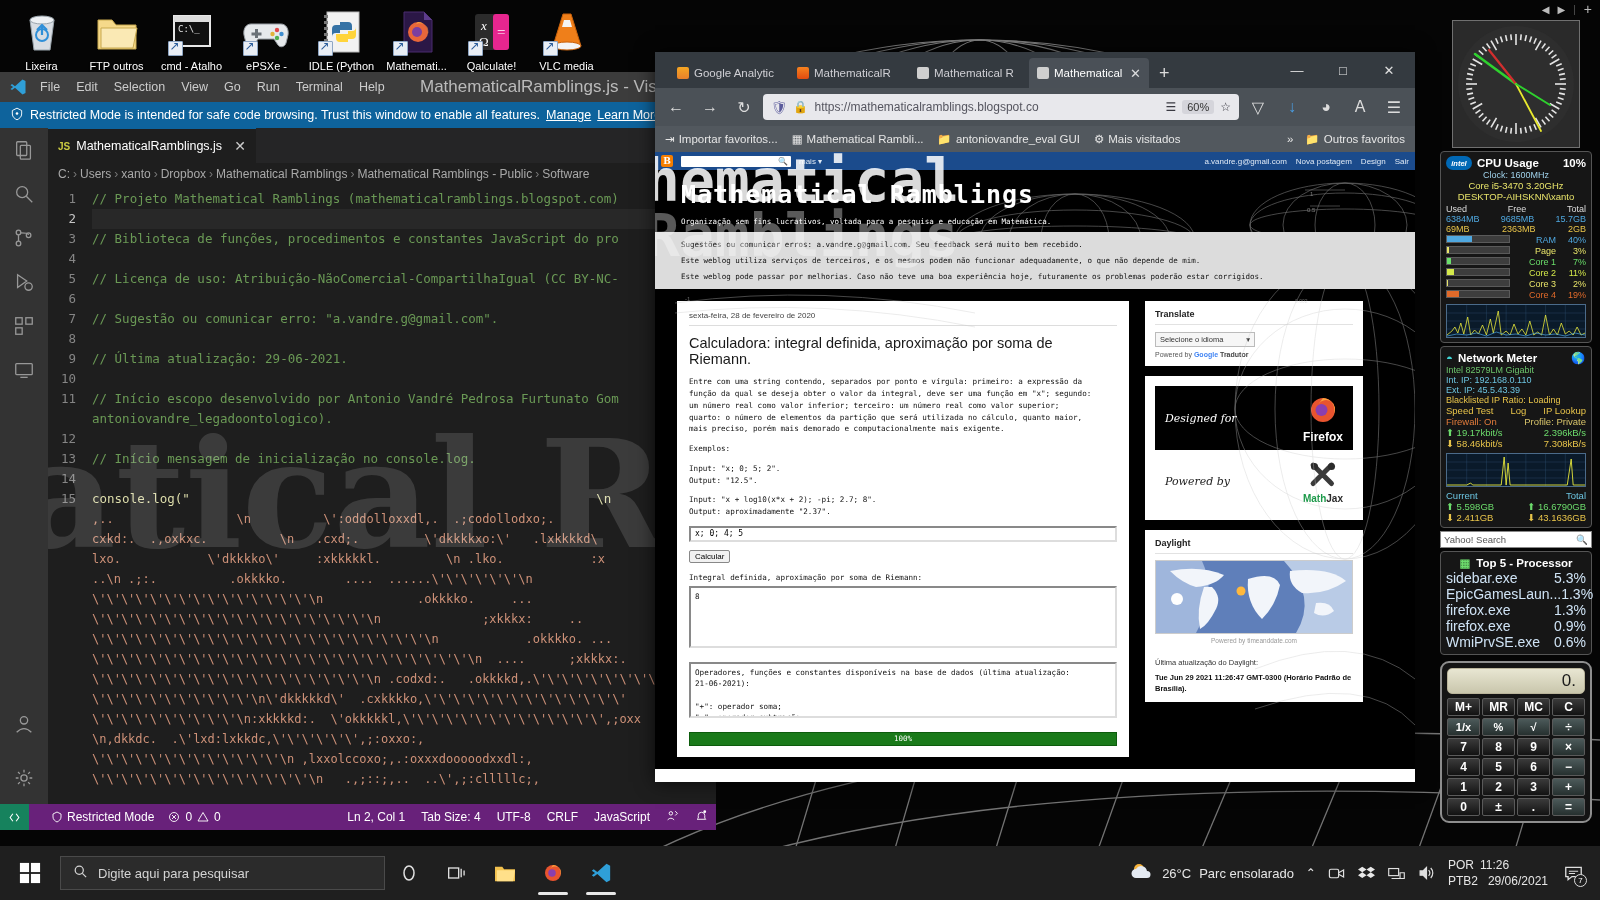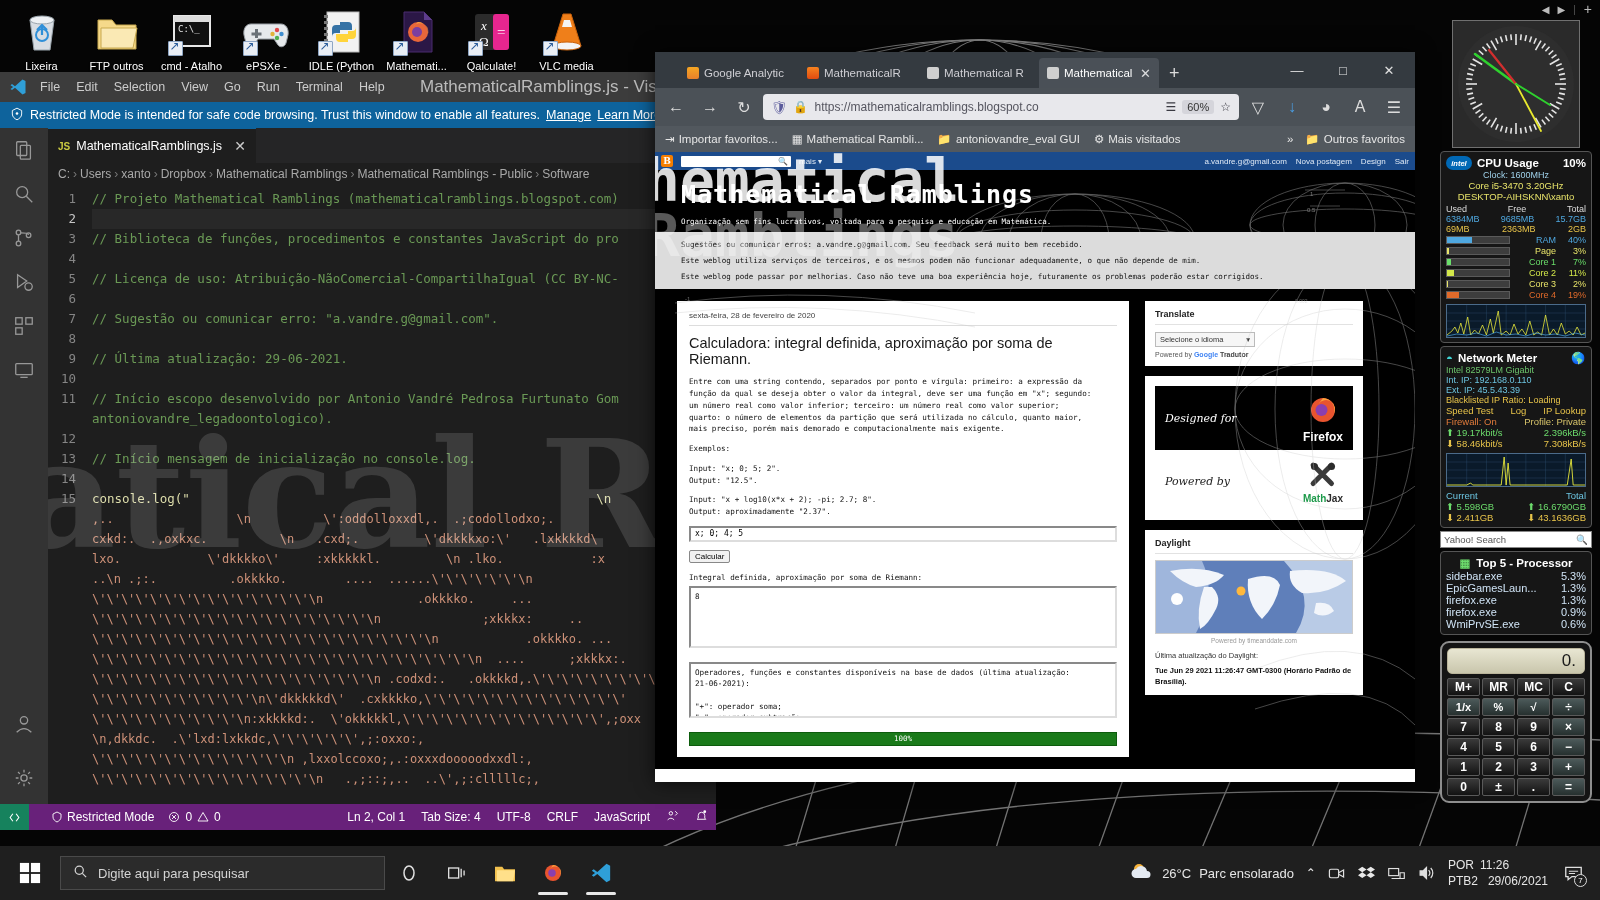--- a/index.html
+++ b/index.html
@@ -142,21 +142,21 @@
   
   #firefox {
     position:absolute; left:655px; top:52px; width:760px; height:730px;
     background:#f0f0f4; z-index:8;
     box-shadow:0 0 18px rgba(0,0,0,.7);
     overflow:hidden;
     display:flex; flex-direction:column;
   }
   #ff-tabstrip {
     height:36px; background:#343a40; display:flex; align-items:flex-end;
-    padding-left:24px; position:relative;
+    padding-left:14px; position:relative;
   }
   .ff-tab {
     height:30px; display:flex;align-items:center; gap:5px;
     padding:0 8px; font-size:11.5px; color:#cfcfd4;
     max-width:160px; min-width:120px;
     border-radius:4px 4px 0 0;
   }
   .ff-tab.active { background:#4a5057; color:#fff; }
   .ff-tab .fav { width:12px;height:12px;flex:none;border-radius:2px;}
   .ff-tab .t { overflow:hidden; text-overflow:ellipsis; white-space:nowrap; flex:1;}
@@ -284,21 +284,21 @@
   .pw-google b{color:#4285F4}
   .badge-ff {
     background:#000; height:64px; display:flex; align-items:center;
     justify-content:space-between; padding:12px 10px; margin-top:4px;
   }
   .badge-ff .t { font-family:"DejaVu Serif",serif; font-style:italic; color:#fff; font-size:11px;}
   .badge-mj { height:62px; display:flex; align-items:center; justify-content:space-between; padding:0 10px;}
   .badge-mj .t { font-family:"DejaVu Serif",serif; font-style:italic; color:#222; font-size:11px;}
   .daylight-img { margin-top:6px; height:74px; border:1px solid #ccc; position:relative; overflow:hidden; background:#6e8ec4;}
   .tad { font-size:6.5px; color:#999; text-align:center; margin-top:3px;}
-  .dl-lbl { font-size:7.5px; color:#333; margin-top:7px;}
+  .dl-lbl { font-size:7.5px; color:#333; margin-top:14px;}
   .dl-val { font-size:7.5px; color:#111; margin-top:6px; font-weight:bold; line-height:1.4;}
 
   
   #ff-watermark {
     position:absolute; left:0; top:0; width:100%; height:100%;
     z-index:40; pointer-events:none;
     display:flex; flex-direction:column; justify-content:flex-start;
     align-items:flex-start; padding-top:2px; padding-left:0;
   }
   #ff-watermark span {
@@ -328,34 +328,34 @@
   .g-row { display:flex; justify-content:space-between; }
   .intel-badge{
     width:26px;height:14px;border-radius:7px;background:#0068b5;color:#fff;
     font-size:7.5px;display:flex;align-items:center;justify-content:center;
     font-style:italic;font-weight:bold;flex:none;
   }
   .cpu-sub { color:#9fd1ea; font-size:9px; text-align:center; }
   .cpu-sub2 { color:#e8e46a; font-size:9.5px; text-align:center;}
   .cpu-hdr { display:flex; justify-content:space-between; color:#dcdcdc; font-size:9px; margin-top:2px;}
   .cpu-vals { display:flex; justify-content:space-between; font-size:9px;}
-  .bar-row { display:flex; align-items:center; gap:4px; margin-top:1px; font-size:9px;}
+  .bar-row { display:flex; gap:4px; margin-top:1px; font-size:9px;}
   .bar-track { width:64px; height:8px; background:#3d3d3d; border:1px solid #5a5a5a; position:relative; flex:none;}
   .bar-fill { position:absolute; left:0; top:0; bottom:0; }
   .bar-name { flex:1; text-align:right; }
   .bar-pct { width:26px; text-align:right; }
   .graph-box { height:34px; border:1px solid #4b6b8a; background:#0a1a2a; margin-top:4px; position:relative; overflow:hidden;}
   .net-line { font-size:9px; }
   .searchbox {
     width:152px; margin:3px auto 0 auto; height:17px; background:#fff;
     border:1px solid #888; display:flex; align-items:center;
     justify-content:space-between; padding:0 3px; font-size:9.5px; color:#555;
   }
   .top5 { }
-  .top5 .row { display:flex; justify-content:space-between; font-size:11px; color:#cfe3f5;}
+  .top5 .row { display:flex; justify-content:space-between; font-size:14px; color:#cfe3f5;}
   
   #calcgad {
     width:152px; margin:6px auto 0 auto;
     background:#141414; border:2px solid #8e8e8e; border-radius:9px;
     padding:5px;
   }
   #calc-display {
     height:26px; border-radius:5px; border:1px solid #b9b49a;
     background:linear-gradient(#e8e6d2,#c9c6ac);
     display:flex; align-items:center; justify-content:flex-end;

